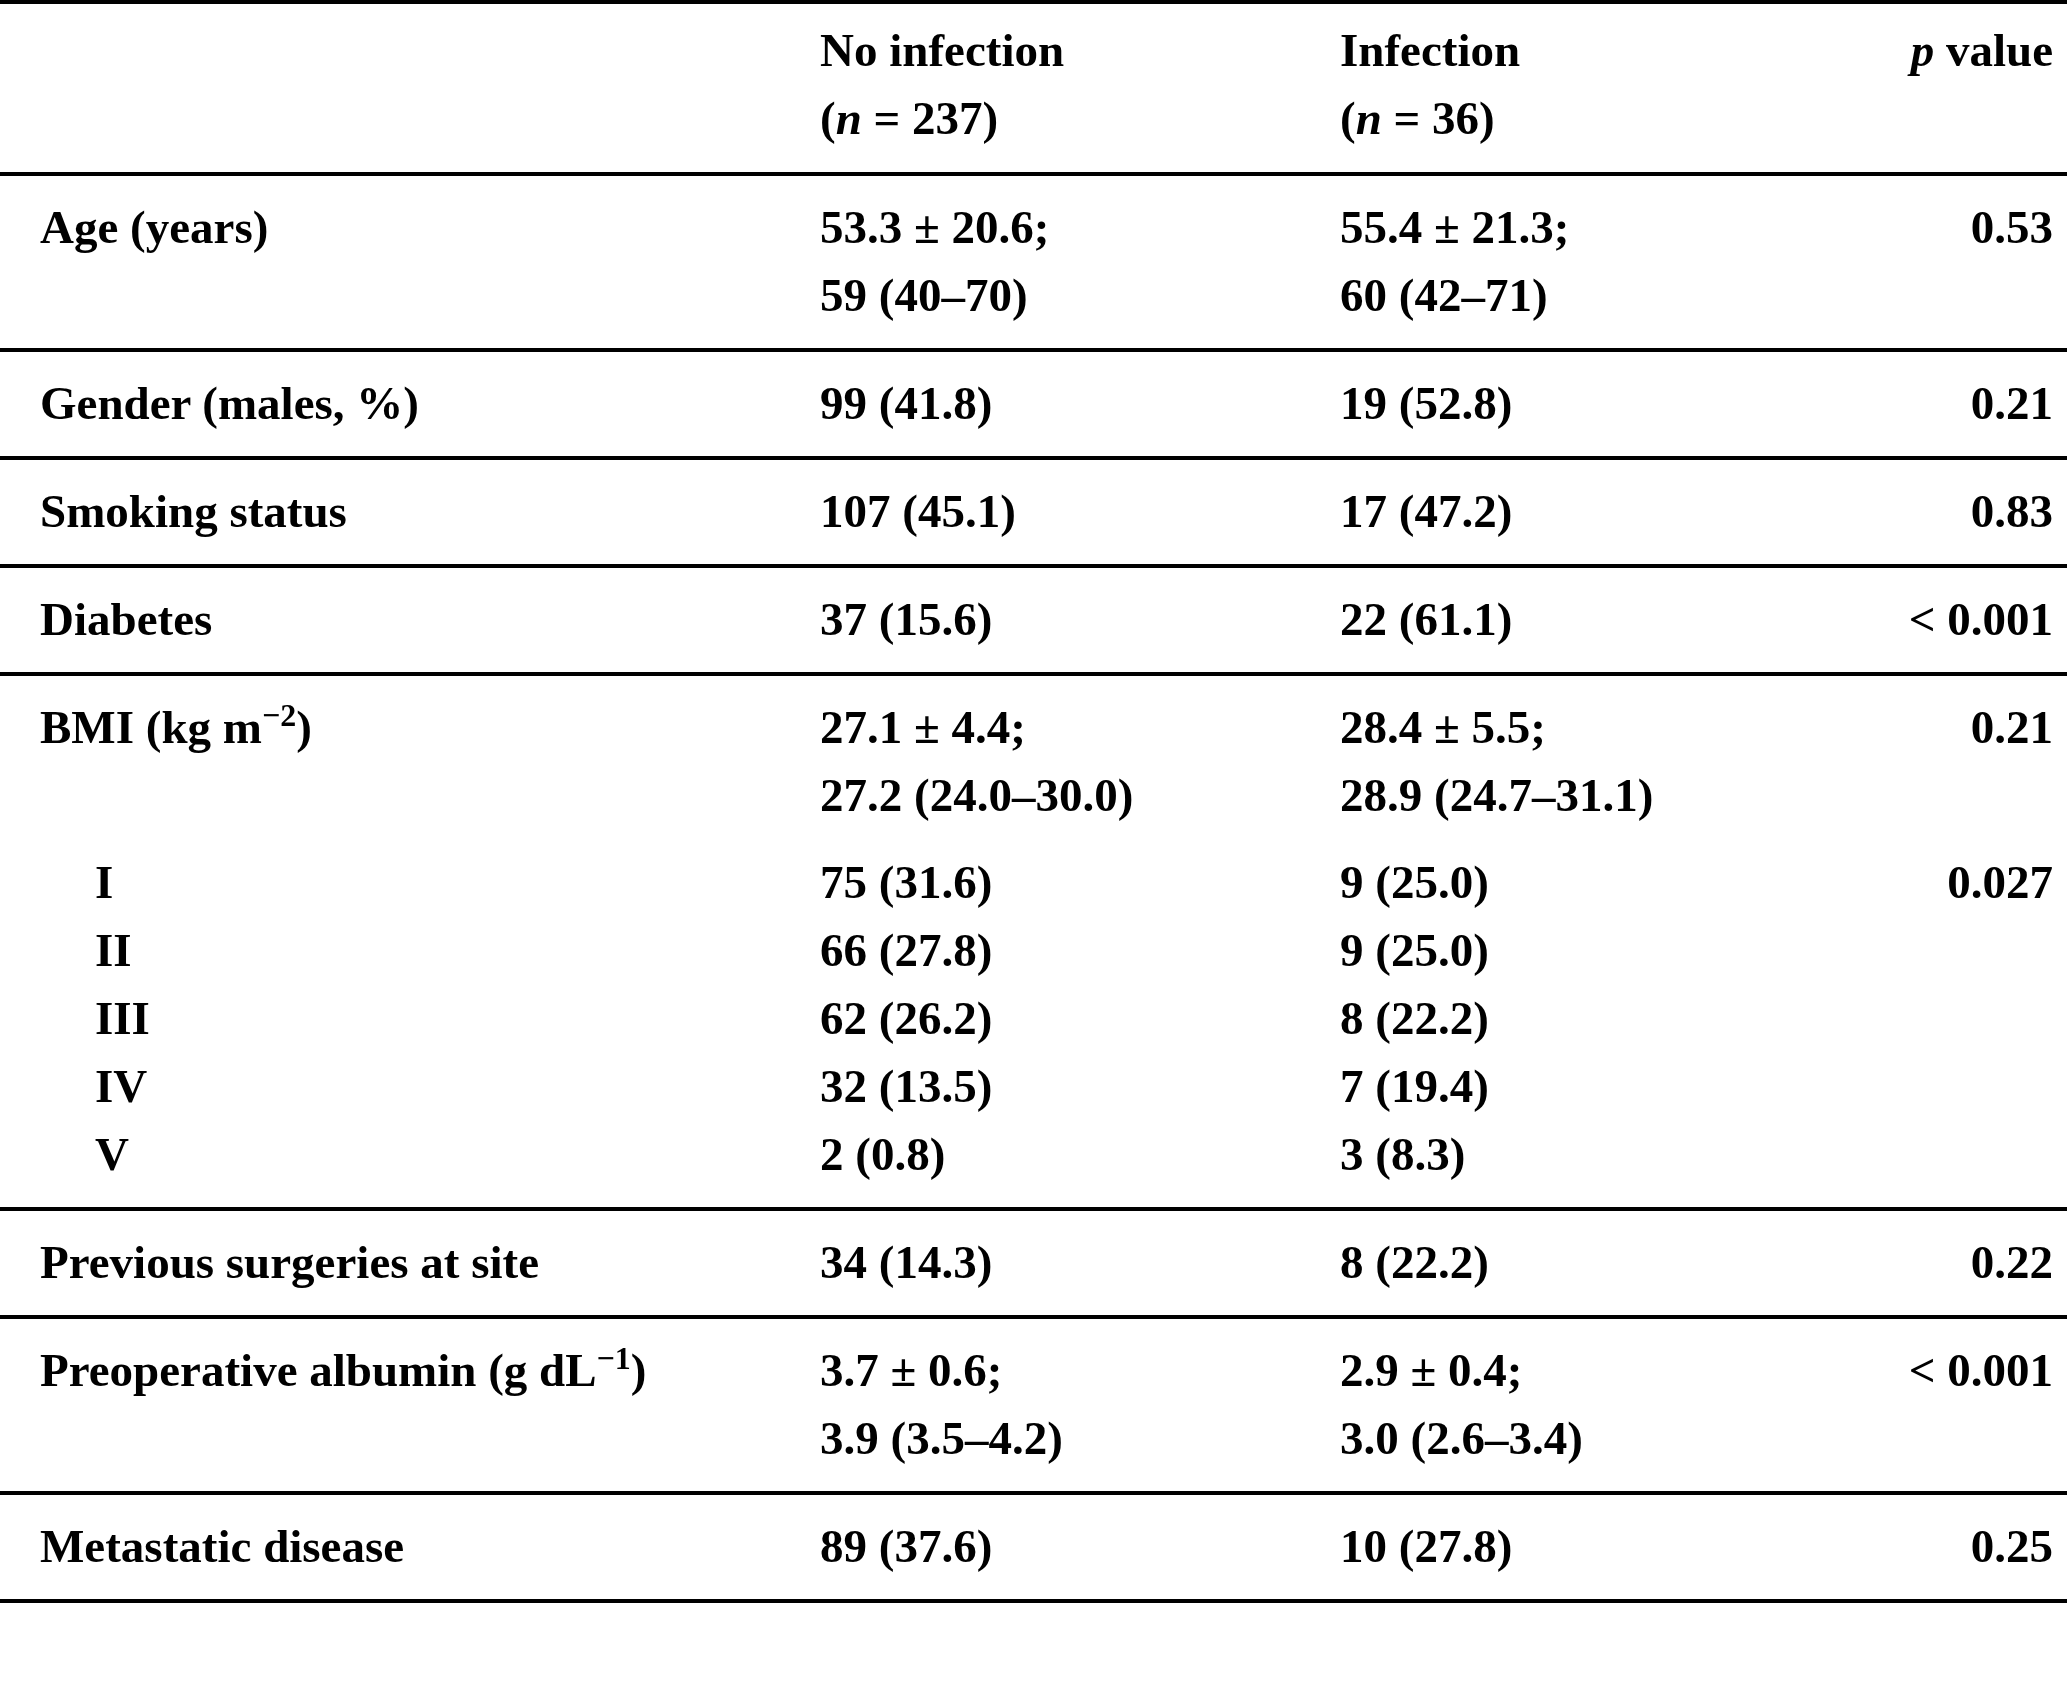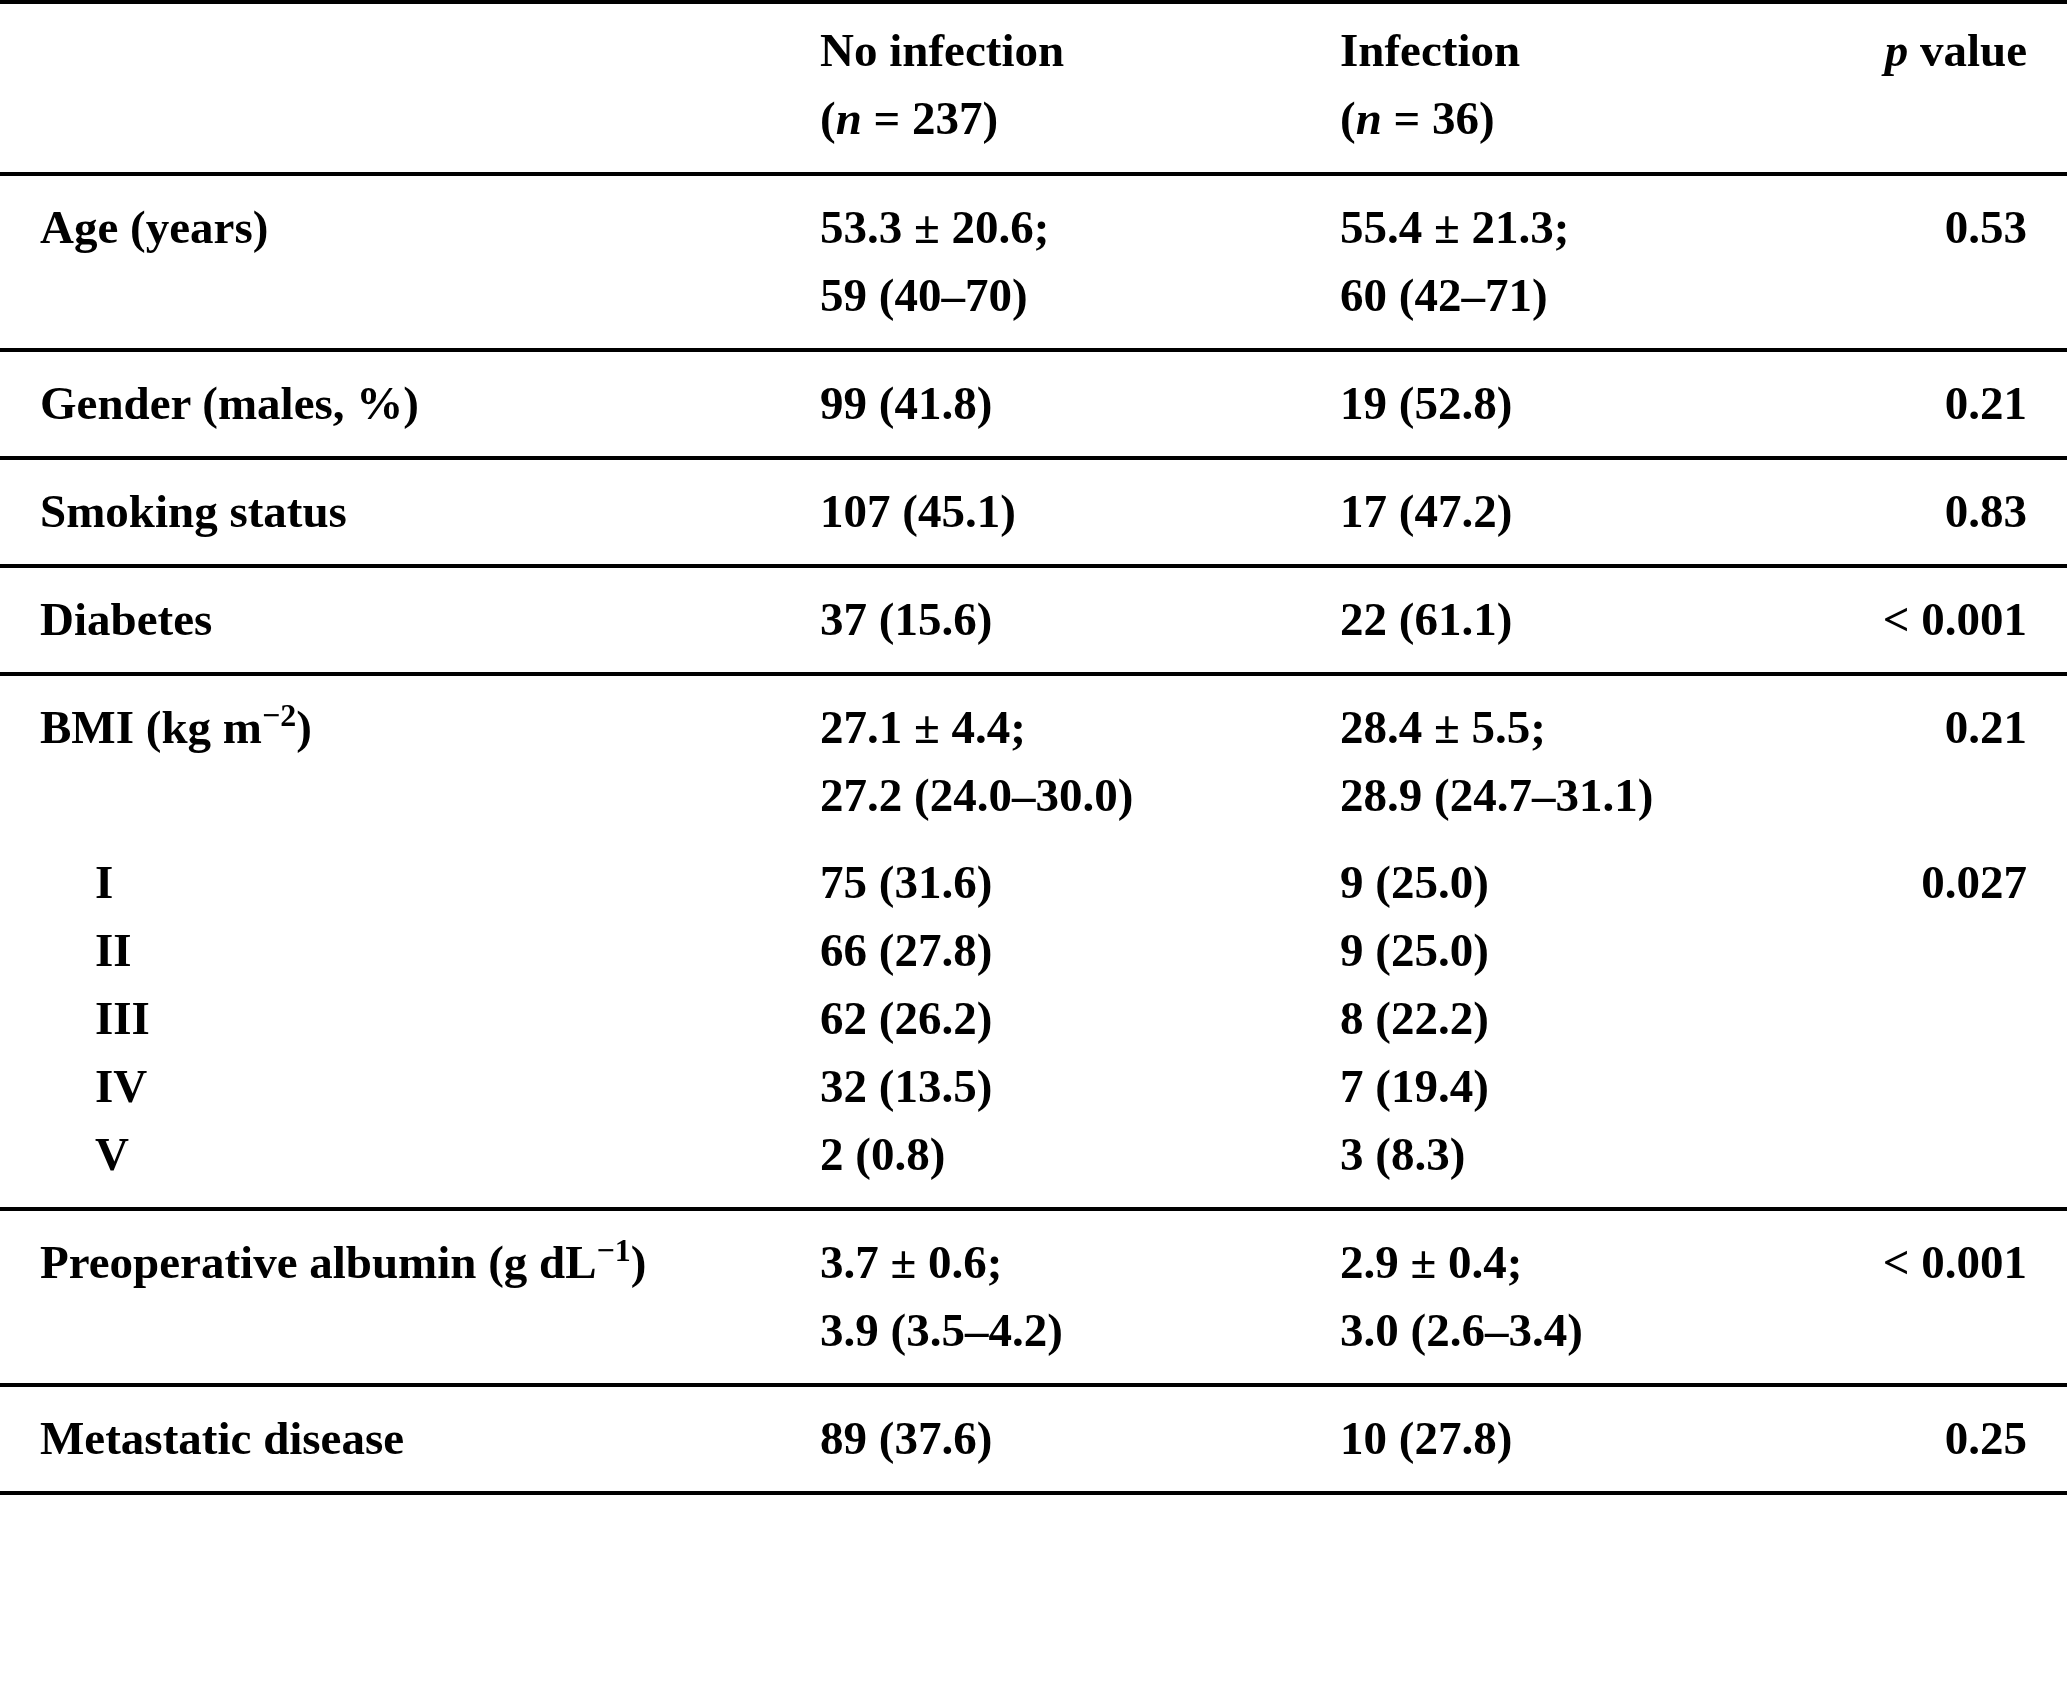--- a/index.html
+++ b/index.html
@@ -21,21 +21,21 @@
   col.col-p      { width: 241px; }
   th, td {
     vertical-align: top;
     font-weight: bold;
     text-align: left;
     padding: 0;
   }
   thead th { padding-top: 12px; padding-bottom: 20px; }
   .c-label { padding-left: 40px; }
   .c-sub   { padding-left: 95px; }
-  .c-p     { text-align: right; padding-right: 40px; }
+  .c-p     { text-align: right; padding-right: 14px; }
   tr.row-main > td {
     border-top: 4px solid #000;
     padding-top: 17px;
     padding-bottom: 19px;
   }
   tr.row-head > td { padding-bottom: 0; }
   tr.row-sub  > td { padding-top: 0; padding-bottom: 0; }
   tr.row-sub-last > td { padding-bottom: 19px; }
   .it { font-style: italic; }
   sup { font-size: 0.68em; line-height: 0; }
@@ -121,20 +121,26 @@
         <td class="c-val"><span>7 (19.4)</span></td>
         <td class="c-p"><span></span></td>
       </tr>
       <tr class="row-sub row-sub-last">
         <td class="c-label c-sub"><span>V</span></td>
         <td class="c-val"><span>2 (0.8)</span></td>
         <td class="c-val"><span>3 (8.3)</span></td>
         <td class="c-p"><span></span></td>
       </tr>
       <tr class="row-main">
+        <td class="c-label"><span>Previous surgeries at site</span></td>
+        <td class="c-val"><span>34 (14.3)</span></td>
+        <td class="c-val"><span>8 (22.2)</span></td>
+        <td class="c-p"><span>0.22</span></td>
+      </tr>
+      <tr class="row-main">
         <td class="c-label"><span>Preoperative albumin (g dL</span><sup>−1</sup><span>)</span></td>
         <td class="c-val"><span>3.7 ± 0.6;</span><br><span>3.9 (3.5–4.2)</span></td>
         <td class="c-val"><span>2.9 ± 0.4;</span><br><span>3.0 (2.6–3.4)</span></td>
         <td class="c-p"><span>&lt; 0.001</span></td>
       </tr>
       <tr class="row-main">
         <td class="c-label"><span>Metastatic disease</span></td>
         <td class="c-val"><span>89 (37.6)</span></td>
         <td class="c-val"><span>10 (27.8)</span></td>
         <td class="c-p"><span>0.25</span></td>

